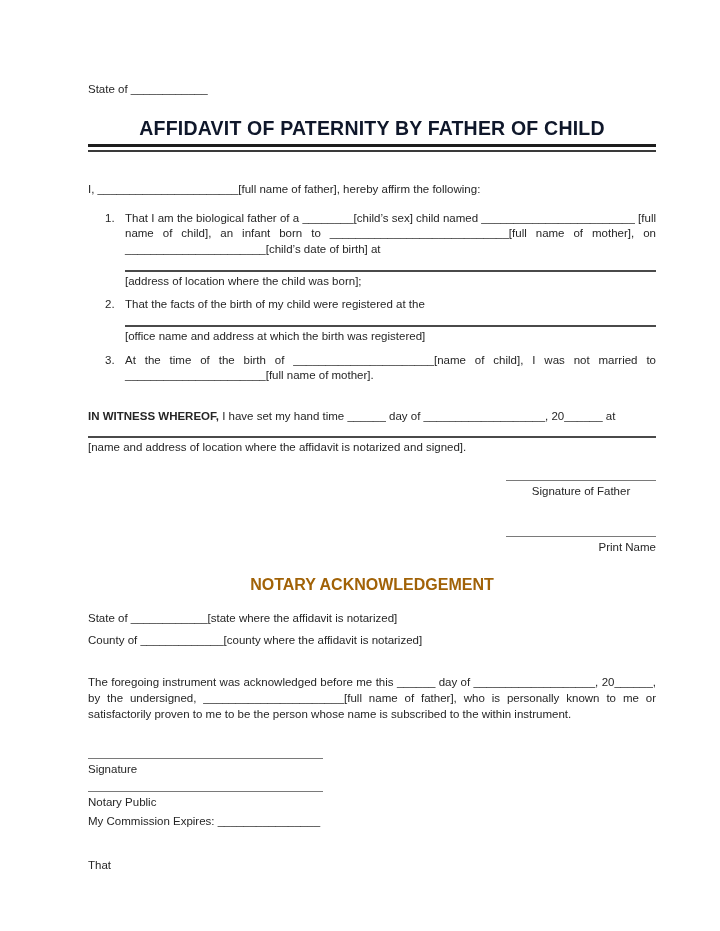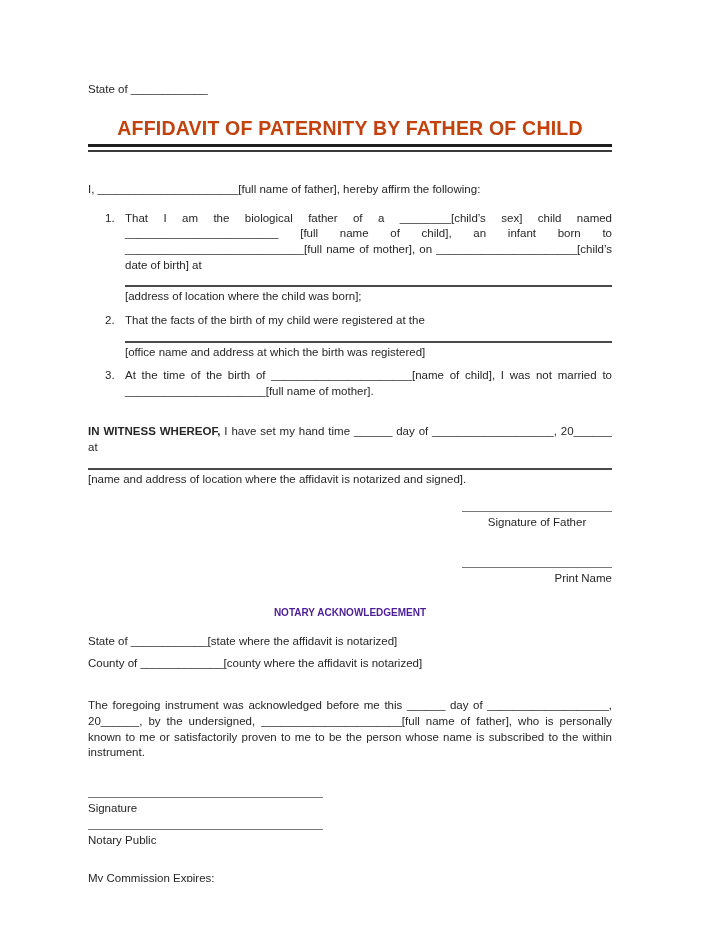--- a/index.html
+++ b/index.html
@@ -5,35 +5,35 @@
   html, body {
     margin: 0;
     padding: 0;
     background: #ffffff;
   }
   .page {
     position: relative;
     width: 720px;
     height: 882px;
     box-sizing: border-box;
-    padding: 82px 108px 0 88px;
+    padding: 82px 64px 0 88px;
     background: #ffffff;
     font-family: "Liberation Sans", "DejaVu Sans", sans-serif;
     font-size: 11.5px;
     line-height: 1.36;
     color: #262626;
     overflow: hidden;
   }
   .state-top { margin: 0; }
   .doc-title {
     margin: 17px 0 0 0;
     font-size: 19.5px;
     font-weight: bold;
     text-align: center;
-    color: #c2410c;
+    color: #0f172a;
     letter-spacing: 0.2px;
   }
   .title-rule {
     margin-top: 3px;
     height: 3px;
     border-top: 3px solid #1d1d1d;
     border-bottom: 2px solid #3a3a3a;
   }
   .intro { margin: 30px 0 0 0; }
   .list { margin-top: 13px; }
@@ -69,30 +69,30 @@
   .sig-right.second { margin-top: 36px; }
   .sig-line {
     height: 0;
     border-top: 1.5px solid #7a7a7a;
   }
   .sig-label { margin-top: 3px; }
   .notary-heading {
     margin-top: 19px;
     text-align: center;
     font-weight: bold;
-    font-size: 10px;
-    color: #4c1d95;
+    font-size: 16px;
+    color: #a16207;
   }
   .notary-sc { margin-top: 15px; }
   .notary-sc .nline { margin-bottom: 6px; }
   .notary-para { margin-top: 27px; text-align: justify; }
   .sig-left { width: 235px; text-align: left; }
   .sig-left.first { margin-top: 36px; }
   .sig-left.second { margin-top: 13px; }
-  .commission { margin-top: 22px; }
+  .commission { margin-top: 4px; }
   .seal { margin-top: 28px; }
   .logo-wrap { margin-top: 42px; }
   .logo-wrap svg { display: block; }
 </style>
 </head>
 <body>
 
 <div class="page">
 
   <p class="state-top">State of ____________</p>
@@ -160,21 +160,21 @@
     <div class="sig-line"></div>
     <div class="sig-label">Signature</div>
   </div>
 
   <div class="sig-left second">
     <div class="sig-line"></div>
     <div class="sig-label">Notary Public</div>
     <div class="commission">My Commission Expires: ________________</div>
   </div>
 
-  <div class="seal">Name</div>
+  <div class="seal">That</div>
 
   <div class="logo-wrap">
     <svg width="30" height="34" viewBox="0 0 30 34">
       <rect x="1" y="1" width="28" height="32" fill="#1e1e1e"></rect>
       <rect x="15" y="1" width="4" height="18" fill="#ffffff"></rect>
       <rect x="15" y="15" width="15" height="4" fill="#ffffff"></rect>
     </svg>
   </div>
 
 </div>

